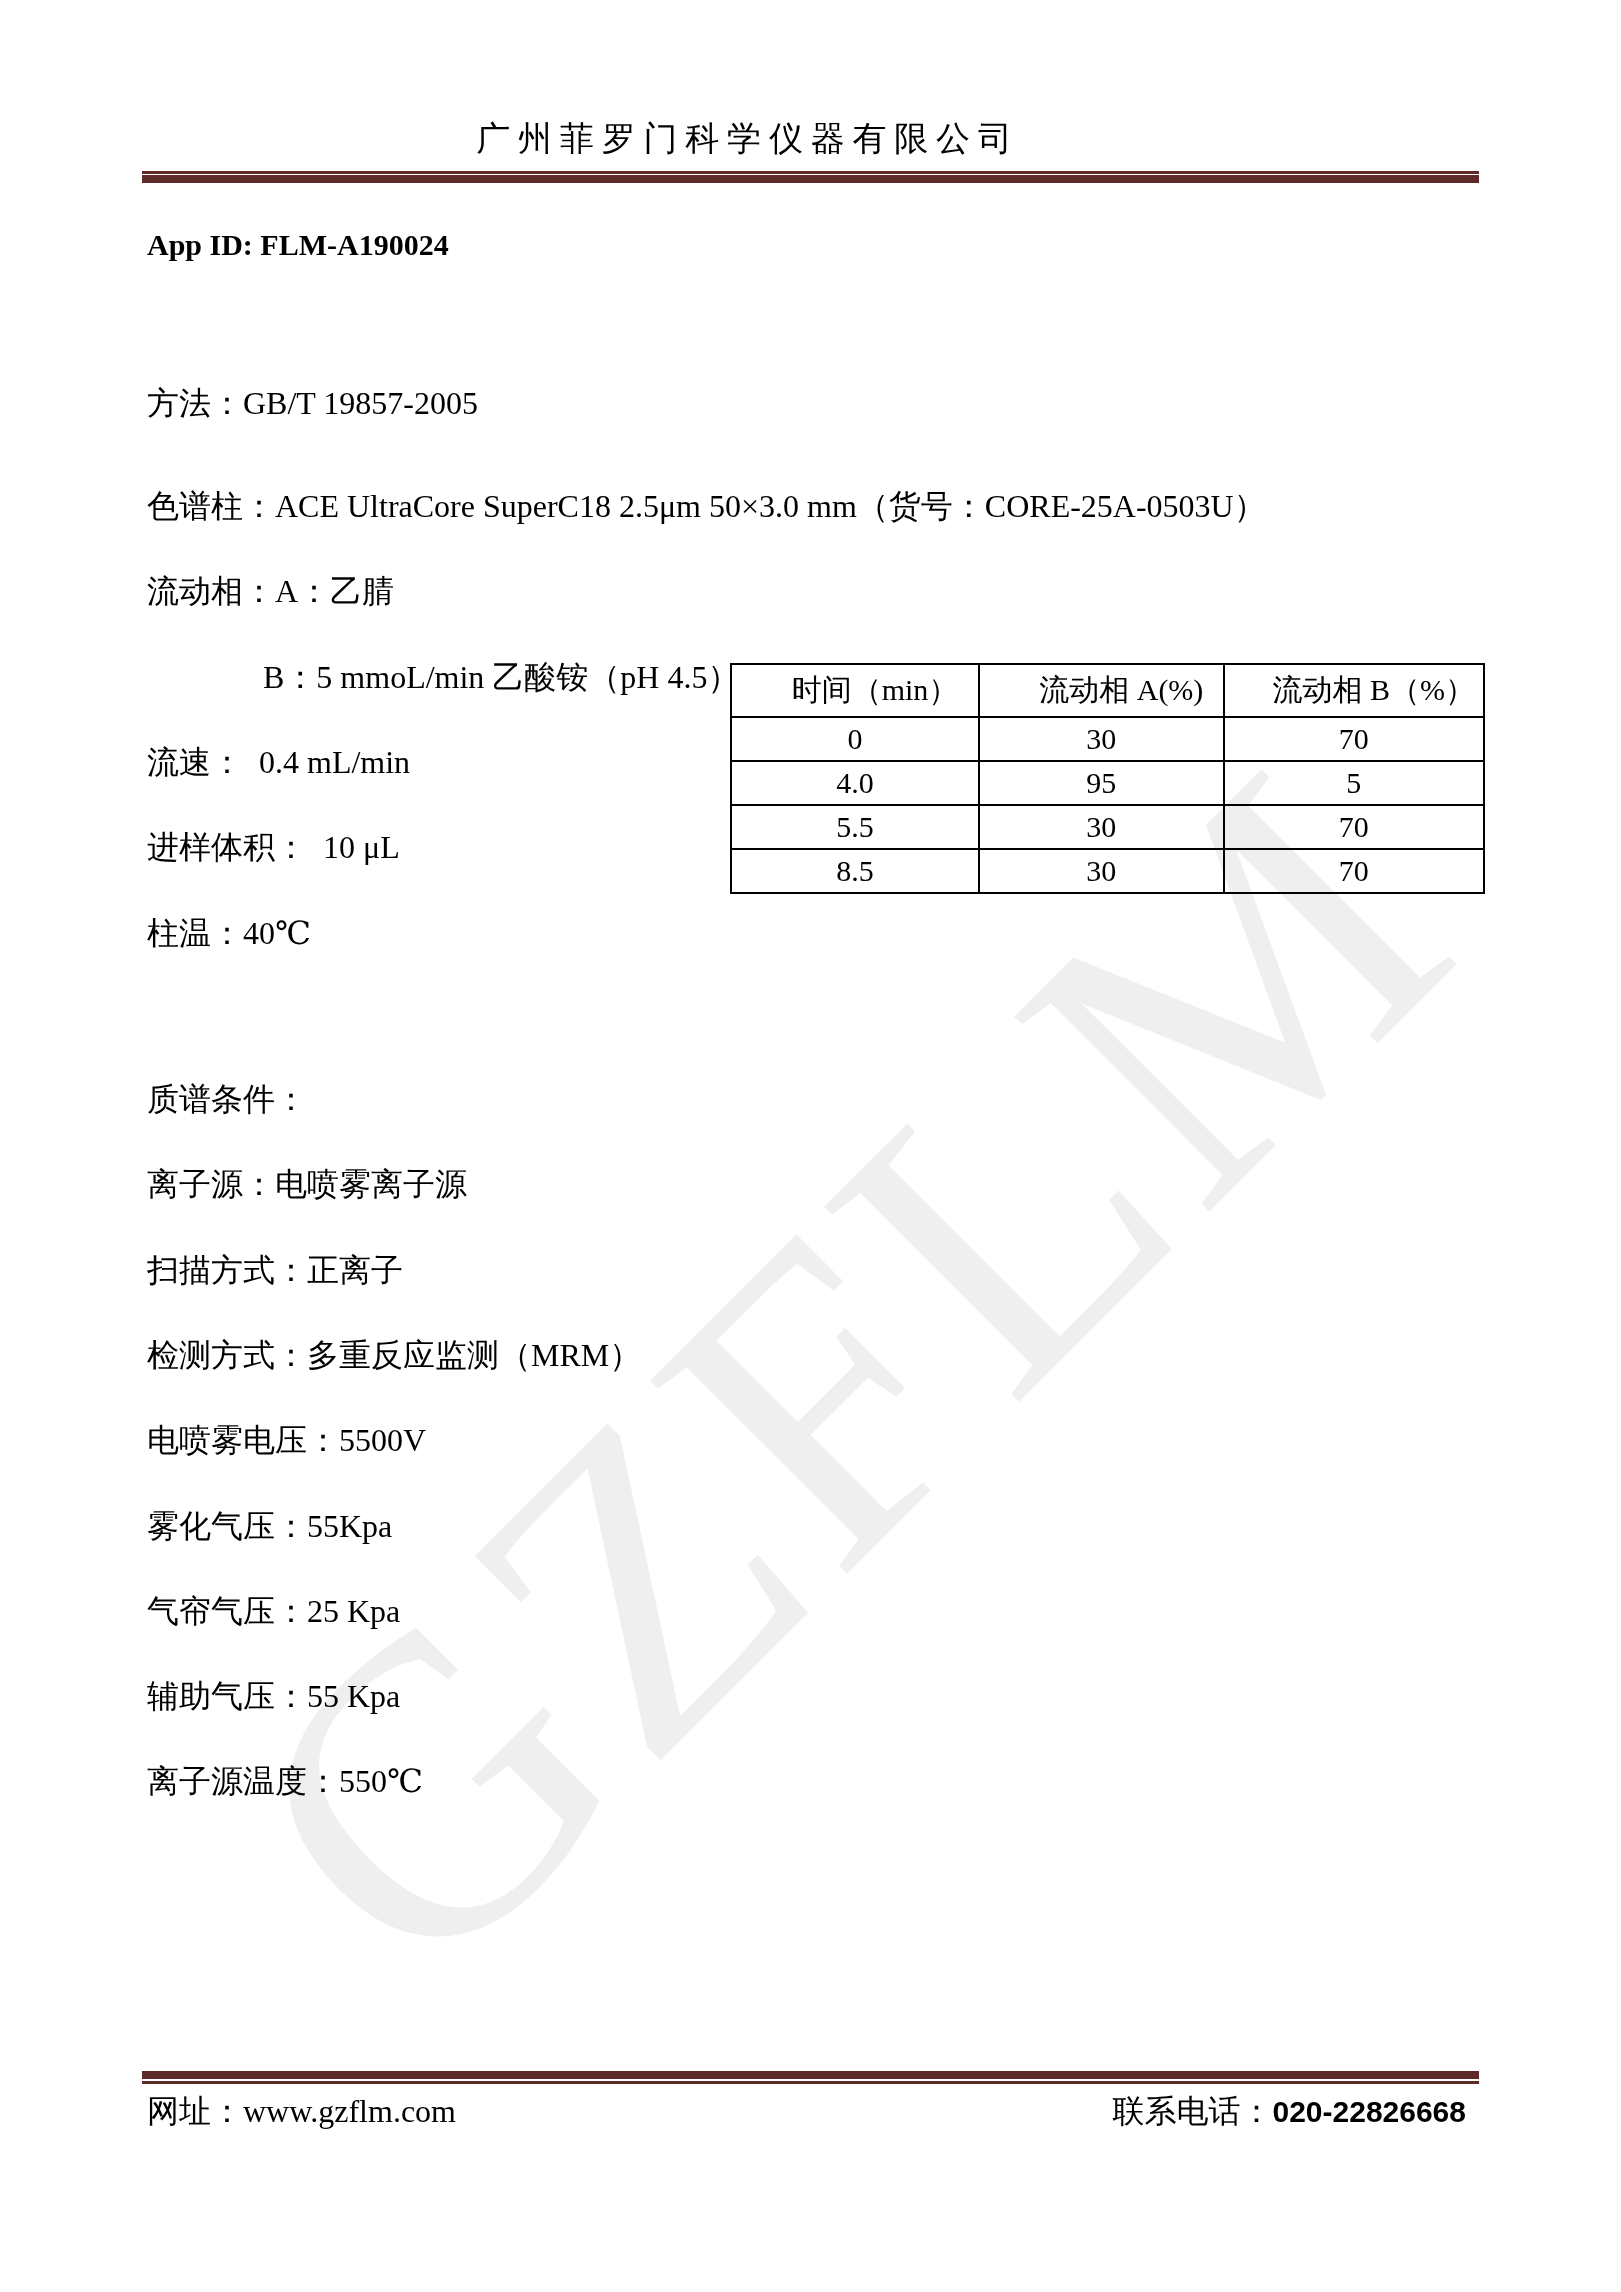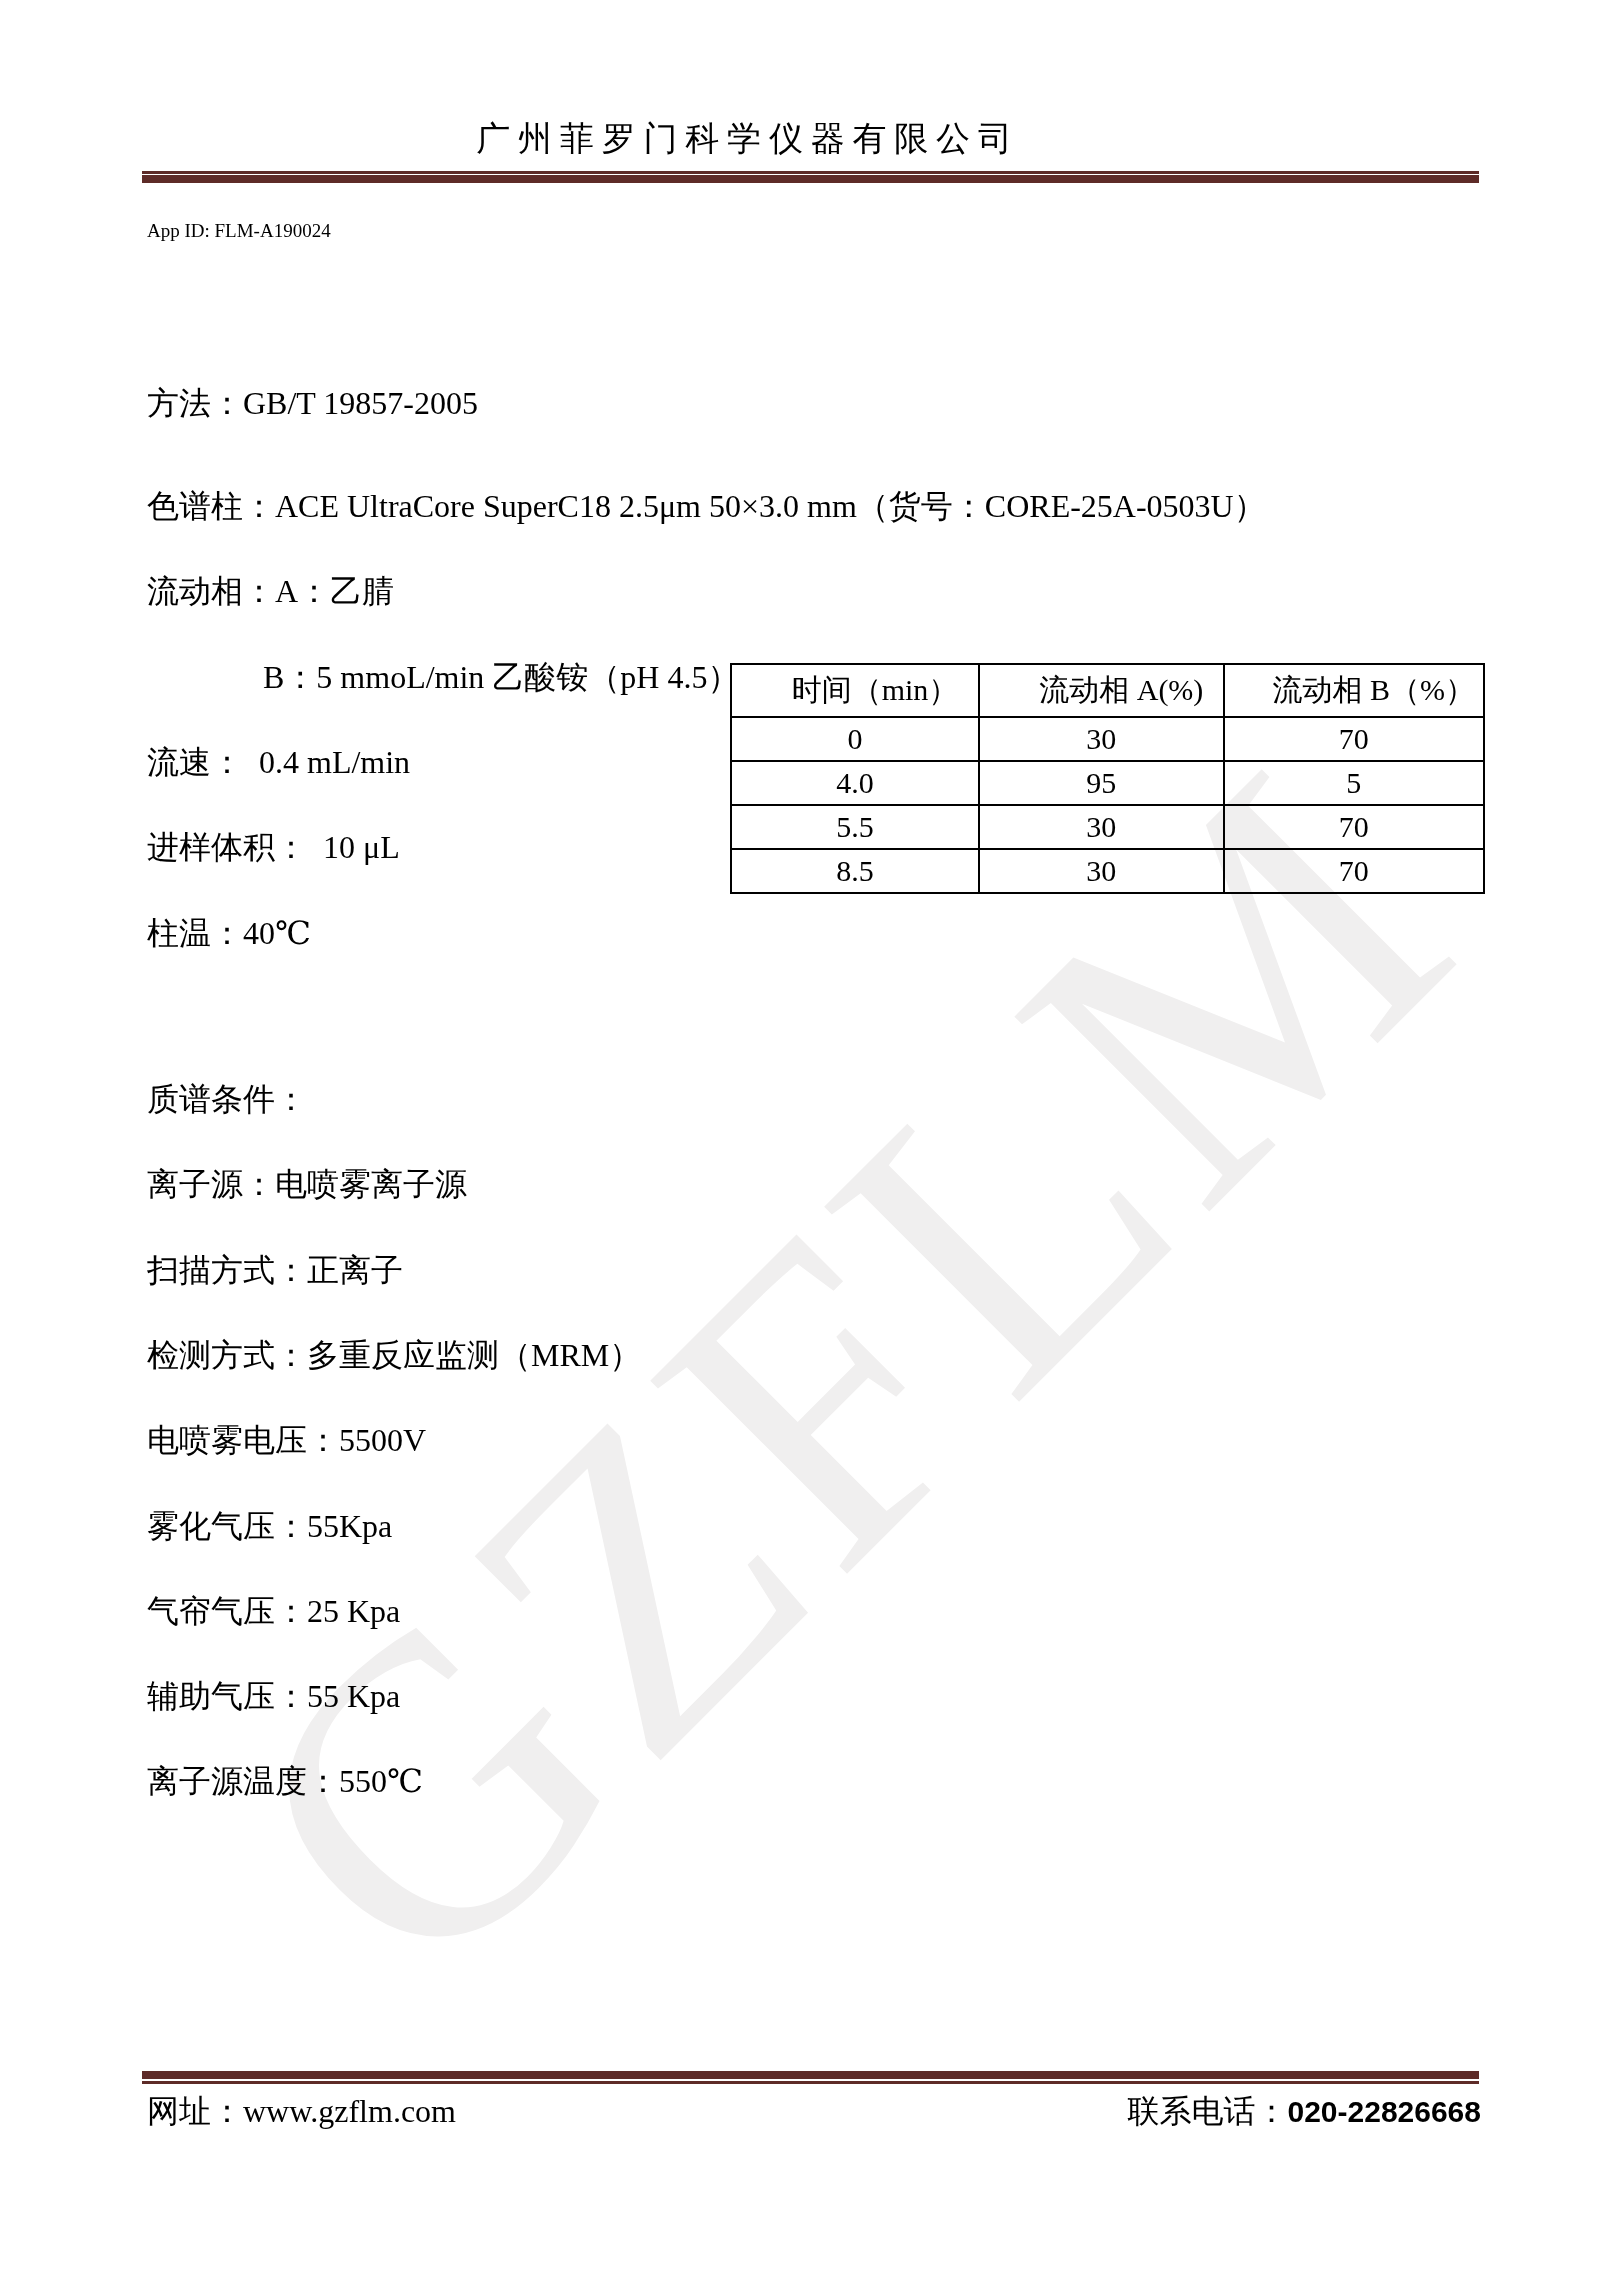--- a/index.html
+++ b/index.html
@@ -30,22 +30,23 @@
     font-size:34px;
     letter-spacing:7.8px;
     white-space:nowrap;
   }
   .rule{left:142px;width:1337px;background:#5e2b28;}
   .rule-header-thin{top:171px;height:2.9px;}
   .rule-header-thick{top:175px;height:7.8px;}
   .rule-footer-thick{top:2071px;height:7.8px;}
   .rule-footer-thin{top:2081px;height:2.9px;}
   .app-id{
-    left:147px;top:220px;
-    font-size:19px;
+    left:147px;top:228px;
+    font-size:30px;
+    font-weight:bold;
   }
   .doc-title{
     left:0;top:312px;width:1621px;margin:0;
     text-align:center;
     font-size:45px;
     font-weight:bold;
     letter-spacing:2px;
     white-space:nowrap;
   }
   .doc-line{
@@ -73,21 +74,21 @@
   .gradient-table td{height:42px;}
   .col-time{width:190px;}
   .col-a{width:187px;}
   .col-b{width:192px;}
   .footer-left{
     left:147px;top:2090px;
     font-size:32px;
     white-space:nowrap;
   }
   .footer-right{
-    right:140px;top:2090px;
+    right:155px;top:2090px;
     font-size:32px;
     white-space:nowrap;
   }
   .phone-number{
     font-family:"Liberation Sans","DejaVu Sans",sans-serif;
     font-weight:600;
     font-size:30px;
   }
 </style>
 </head>

